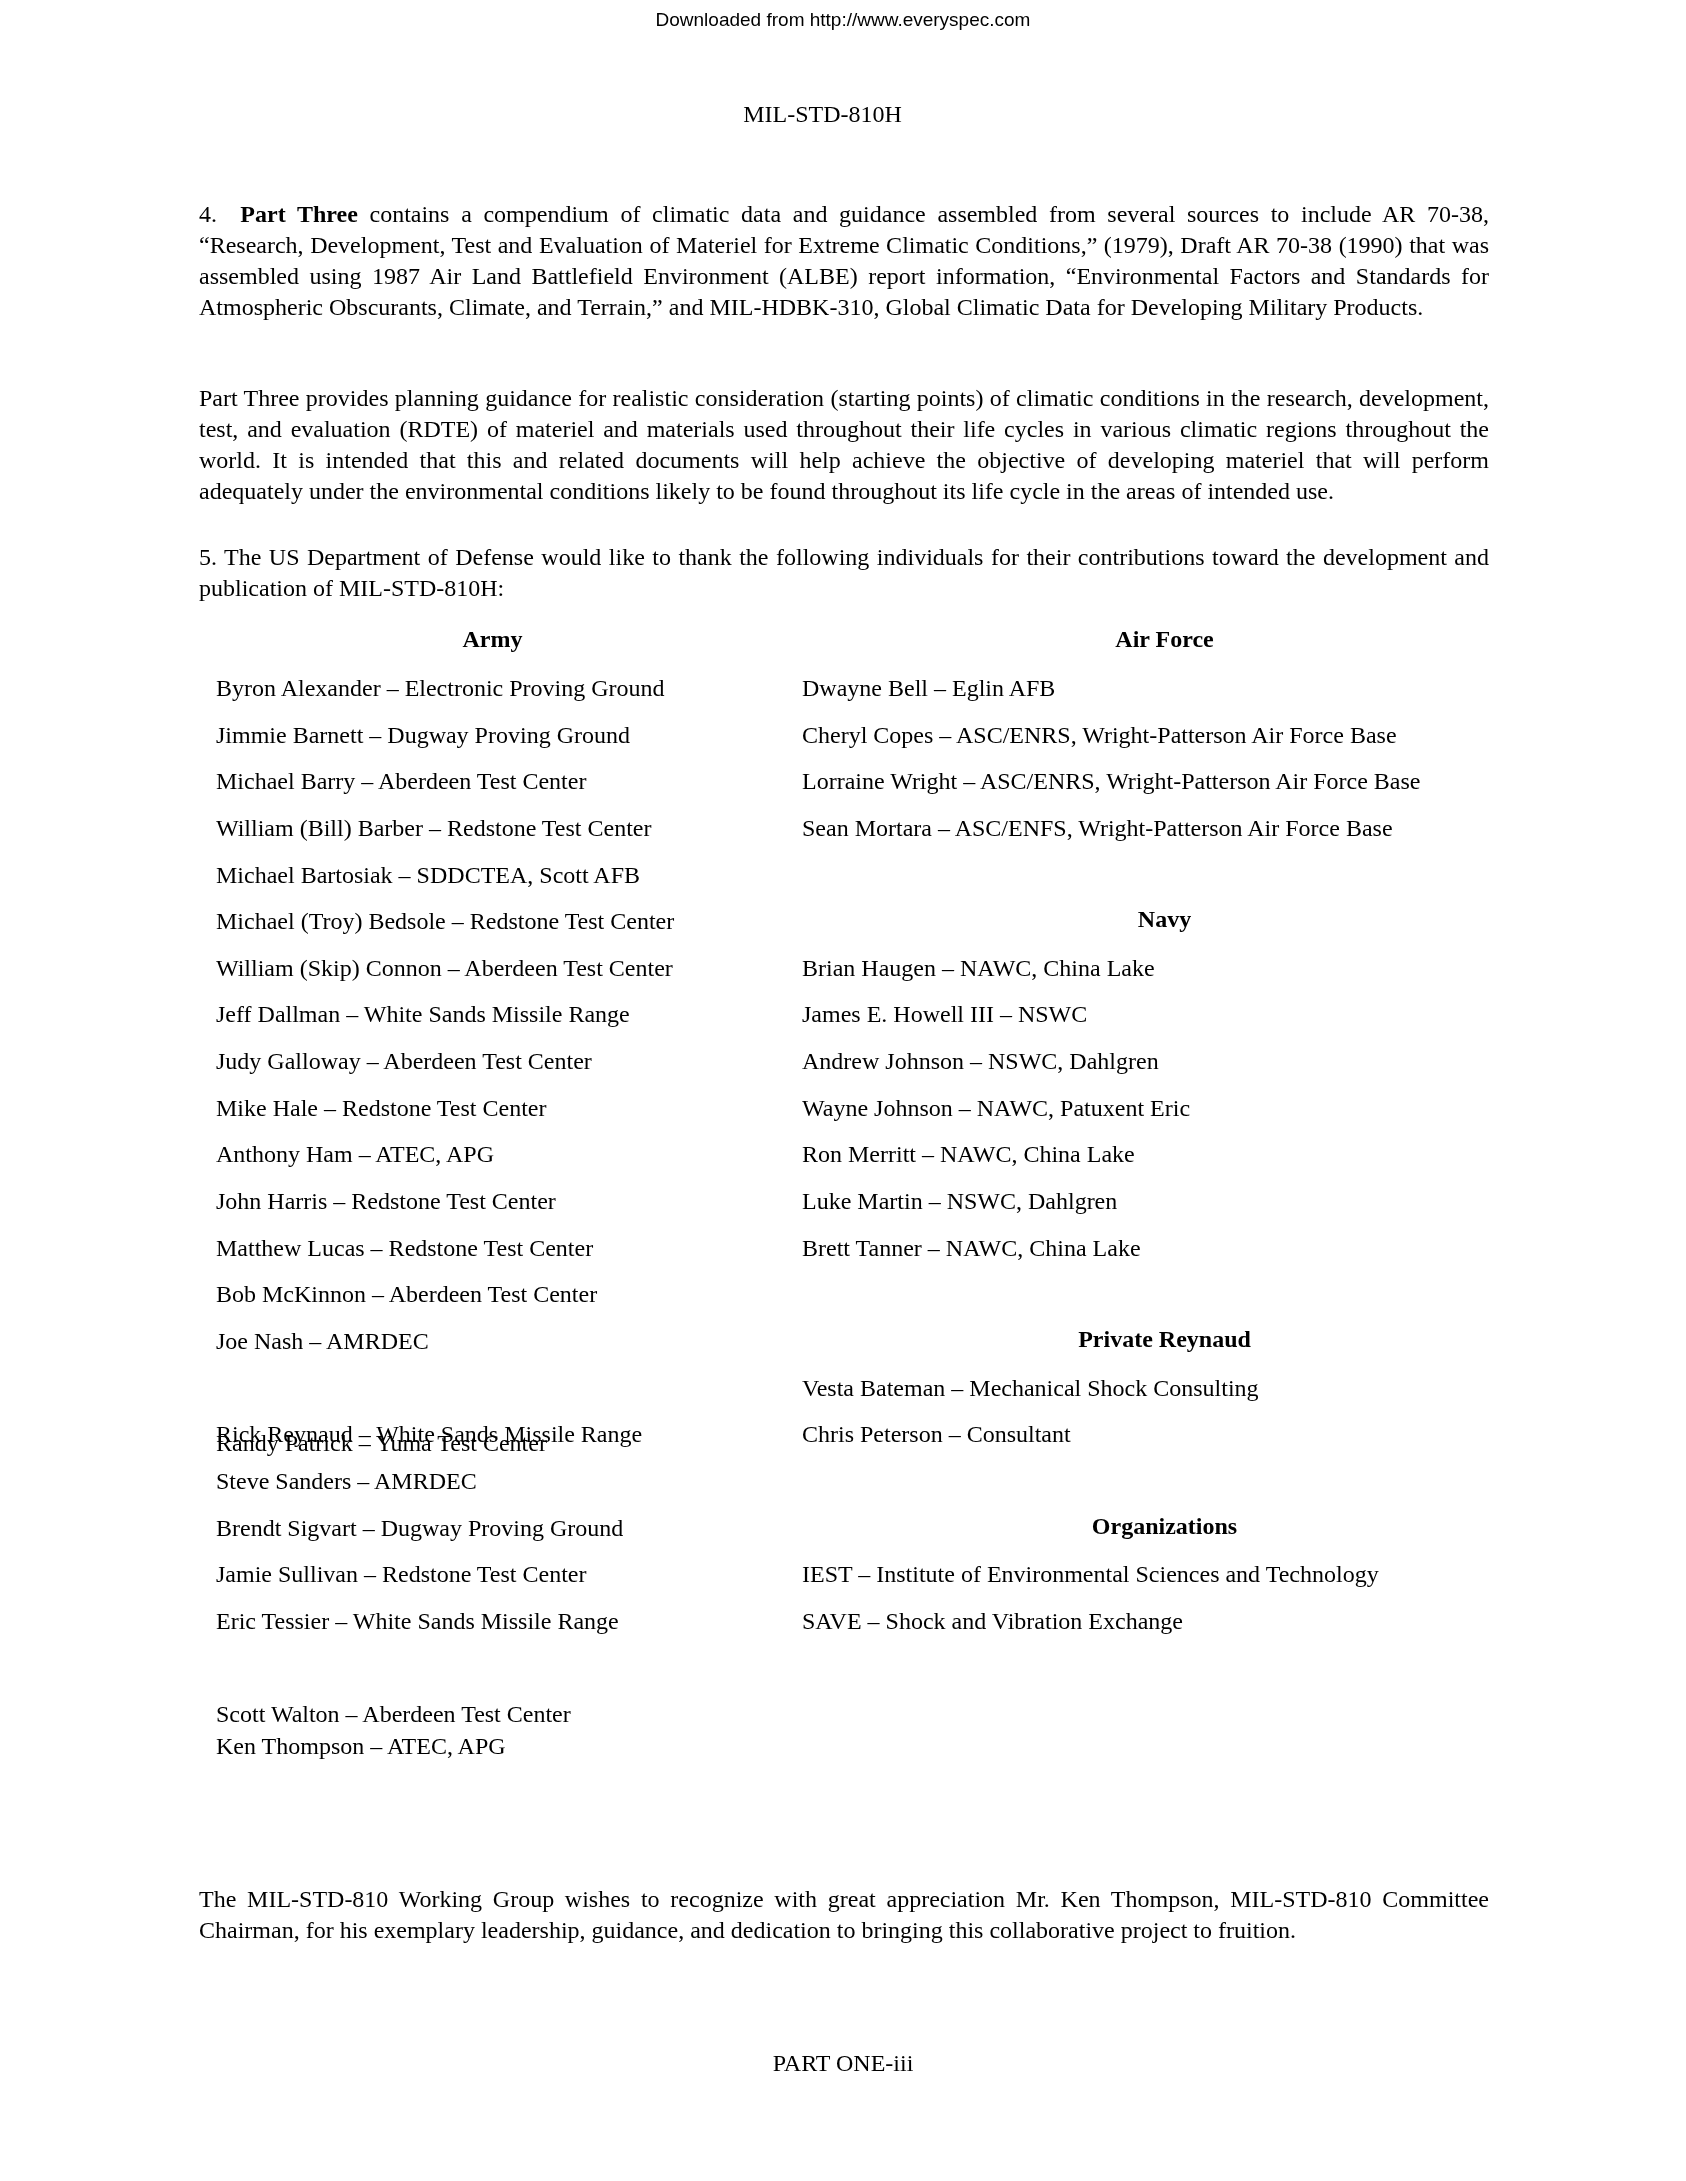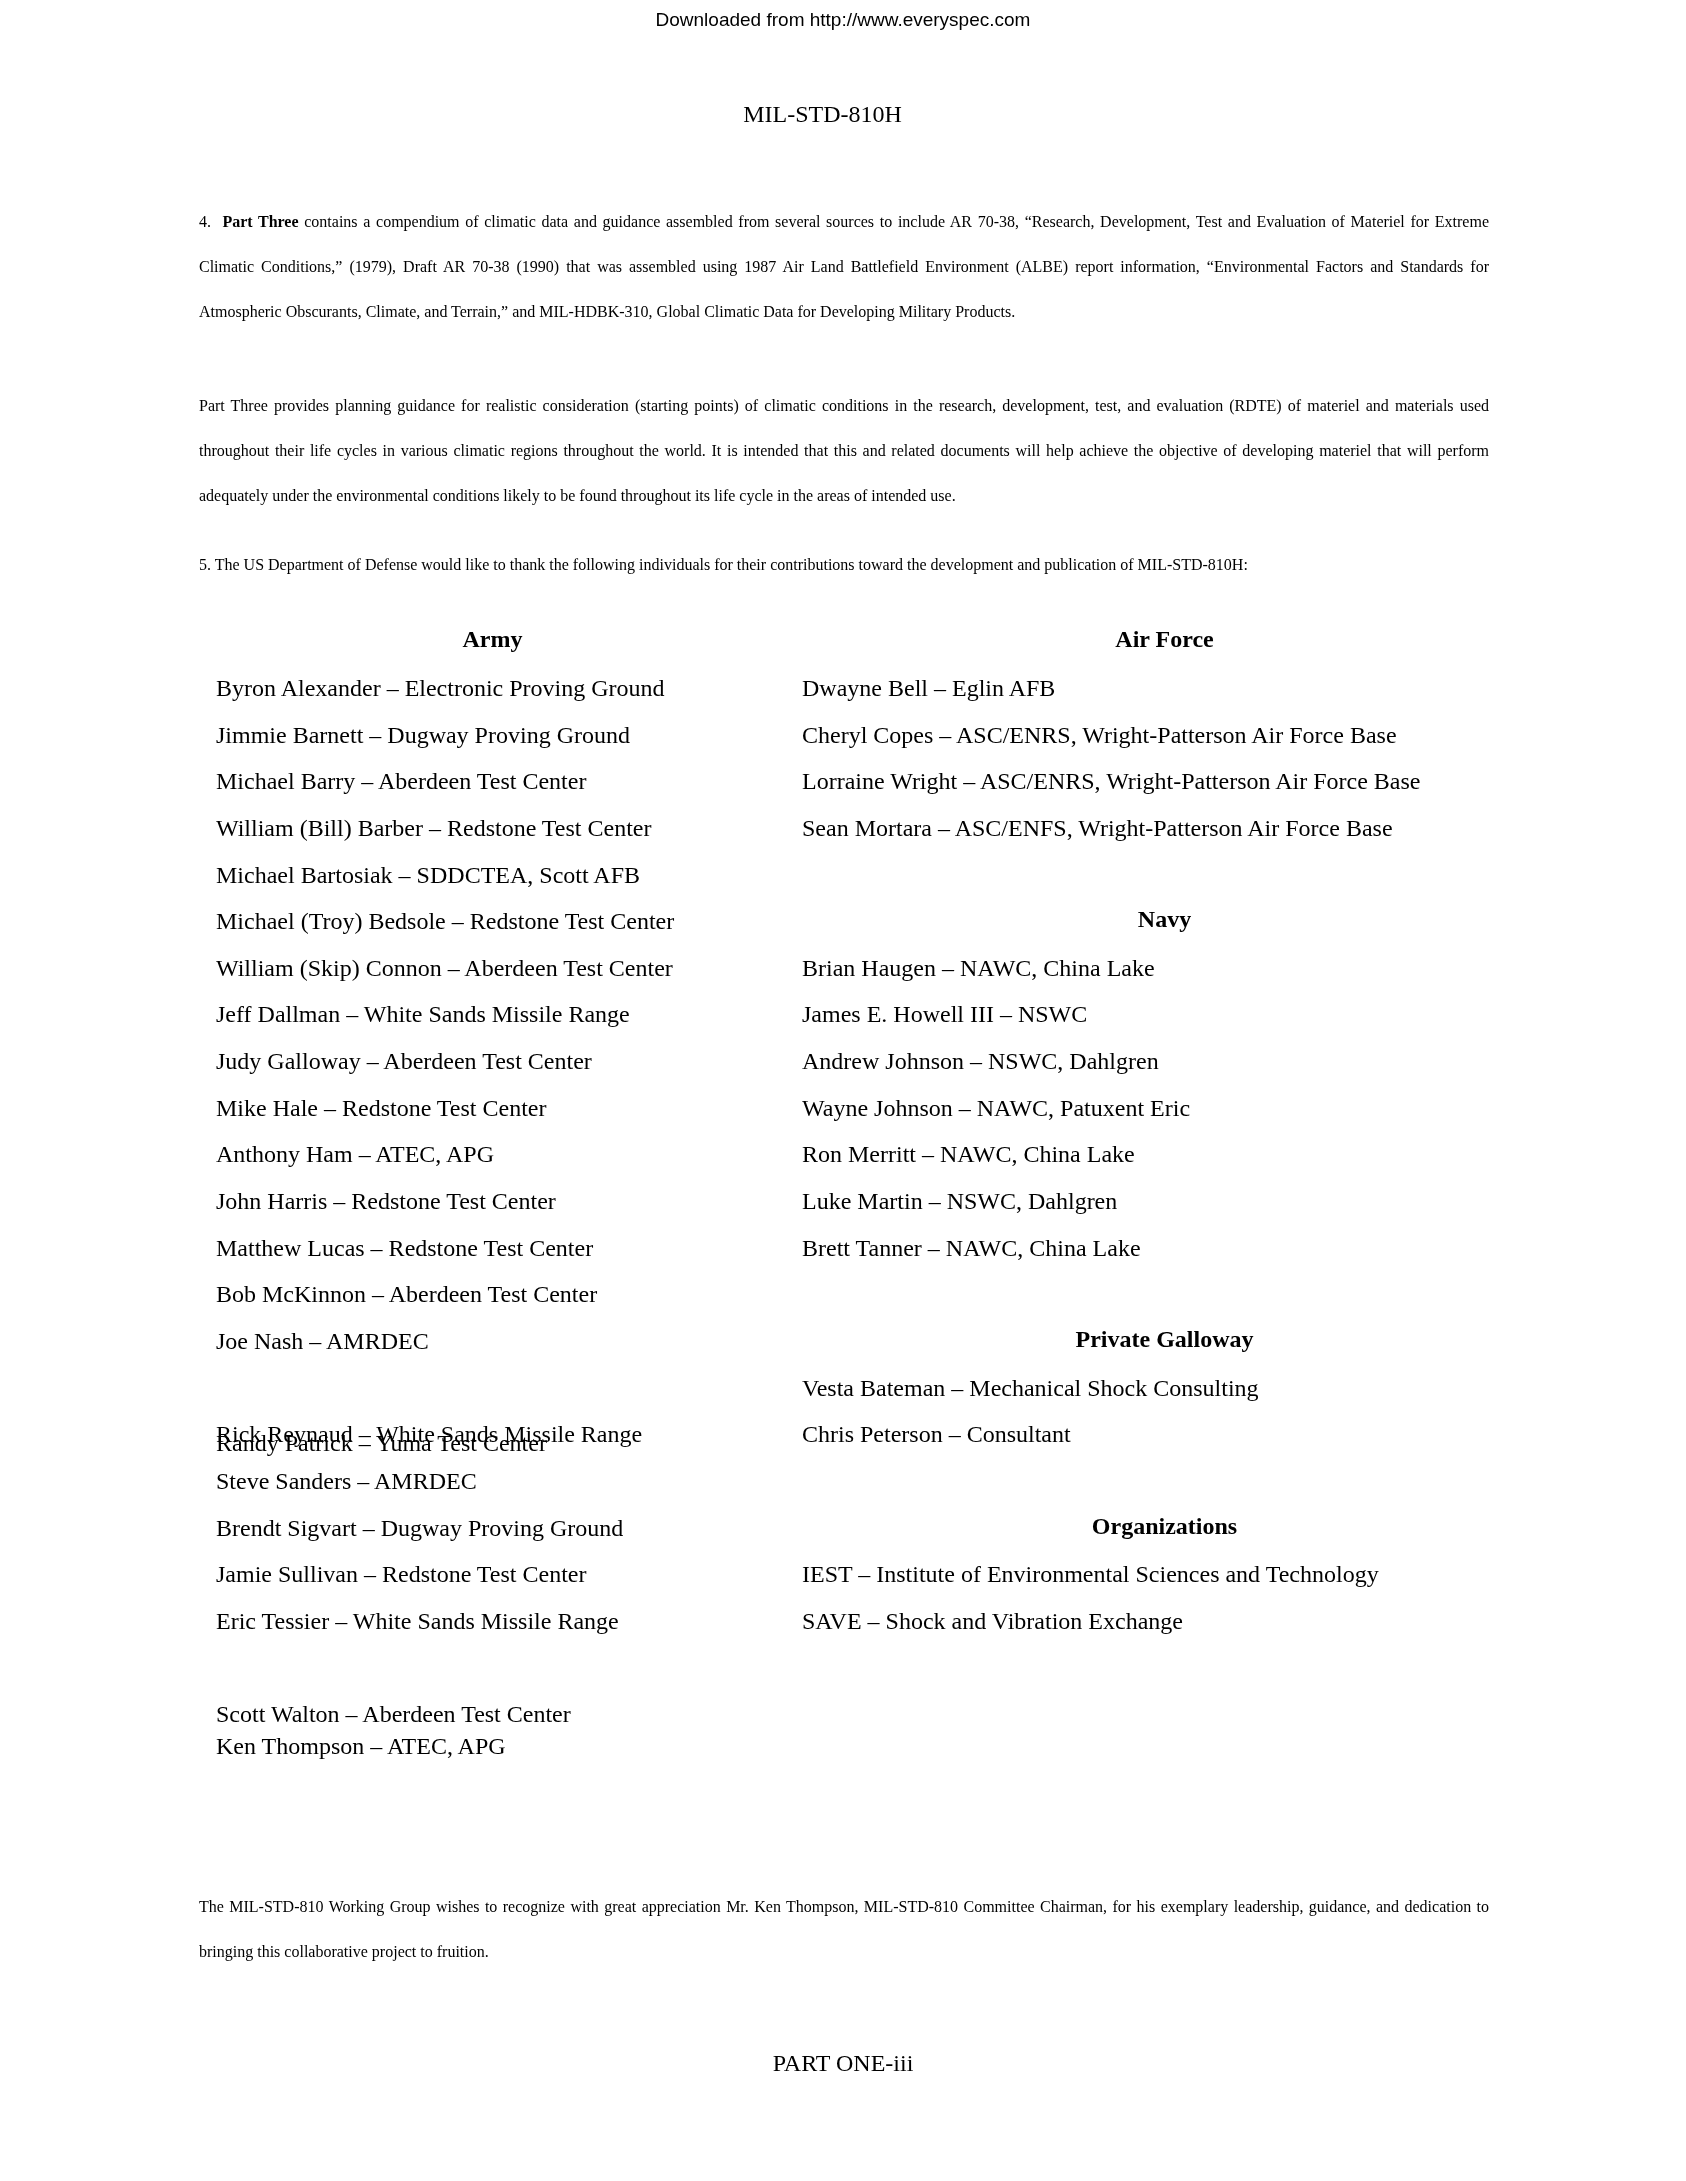--- a/index.html
+++ b/index.html
@@ -2,21 +2,21 @@
 <html style="font-size:14.7px"><head>
 <meta charset="utf-8">
 <style>
   html, body { margin:0; padding:0; background:#ffffff; }
   body { width:1686px; height:2182px; position:relative; overflow:hidden; color:#000; }
   .serif { font-family: "Liberation Serif", "DejaVu Serif", serif; }
   #dl-banner { position:absolute; top:9.2px; left:0; width:1686px; text-align:center;
     font-family:"Liberation Sans","DejaVu Sans",sans-serif; font-size:19px; color:#000000; }
   #doc-header { position:absolute; top:99px; left:6px; width:1633px; text-align:center;
     font-size:24px; line-height:31px; }
-  .para { position:absolute; left:199px; width:1290px; font-size:16px; line-height:45px;
+  .para { position:absolute; left:199px; width:1290px; font-size:24px; line-height:31px;
     text-align:justify; margin:0; }
   #para4 { top:199px; }
   #para4b { top:383px; }
   #para5 { top:542px; }
   .col-head { position:absolute; font-weight:bold; font-size:24px; text-align:center; }
   .item { position:absolute; font-size:24px; line-height:31px; white-space:nowrap; }
   #closing { top:1884px; }
   #page-footer { position:absolute; top:2050px; left:0; width:1686px; text-align:center; font-size:24px; }
 </style>
 </head>
@@ -65,21 +65,21 @@
     <div class="item" style="left: 802px; top: 766px;">Lorraine Wright – ASC/ENRS, Wright-Patterson Air Force Base</div>
     <div class="item" style="left: 802px; top: 813px;">Sean Mortara – ASC/ENFS, Wright-Patterson Air Force Base</div>
     <div class="col-head" style="left: 981px; width: 367px; top: 906px;">Navy</div>
     <div class="item" style="left: 802px; top: 953px;">Brian Haugen – NAWC, China Lake</div>
     <div class="item" style="left: 802px; top: 999px;">James E. Howell III – NSWC</div>
     <div class="item" style="left: 802px; top: 1046px;">Andrew Johnson – NSWC, Dahlgren</div>
     <div class="item" style="left: 802px; top: 1093px;">Wayne Johnson – NAWC, Patuxent Eric</div>
     <div class="item" style="left: 802px; top: 1139px;">Ron Merritt – NAWC, China Lake</div>
     <div class="item" style="left: 802px; top: 1186px;">Luke Martin – NSWC, Dahlgren</div>
     <div class="item" style="left: 802px; top: 1233px;">Brett Tanner – NAWC, China Lake</div>
-    <div class="col-head" style="left: 981px; width: 367px; top: 1326px;">Private Galloway</div>
+    <div class="col-head" style="left: 981px; width: 367px; top: 1326px;">Private Reynaud</div>
     <div class="item" style="left: 802px; top: 1373px;">Vesta Bateman – Mechanical Shock Consulting</div>
     <div class="item" style="left: 802px; top: 1419px;">Chris Peterson – Consultant</div>
     <div class="col-head" style="left: 981px; width: 367px; top: 1513px;">Organizations</div>
     <div class="item" style="left: 802px; top: 1559px;">IEST – Institute of Environmental Sciences and Technology</div>
     <div class="item" style="left: 802px; top: 1606px;">SAVE – Shock and Vibration Exchange</div>
   </div>
 
 <p id="closing" class="para serif">The MIL-STD-810 Working Group wishes to recognize with great appreciation Mr. Ken Thompson, MIL-STD-810 Committee Chairman, for his exemplary leadership, guidance, and dedication to bringing this collaborative project to fruition.</p>
 
 <div id="page-footer" class="serif">PART ONE-iii</div>

